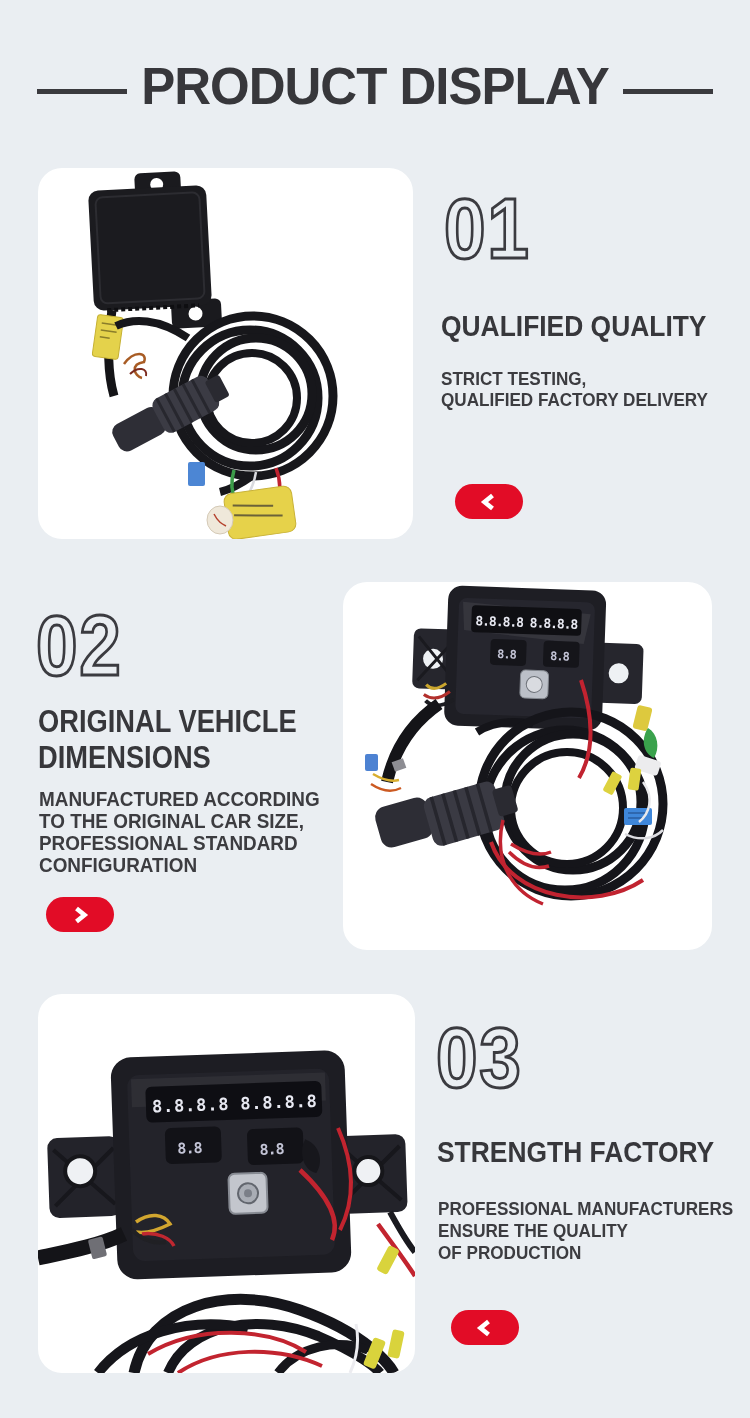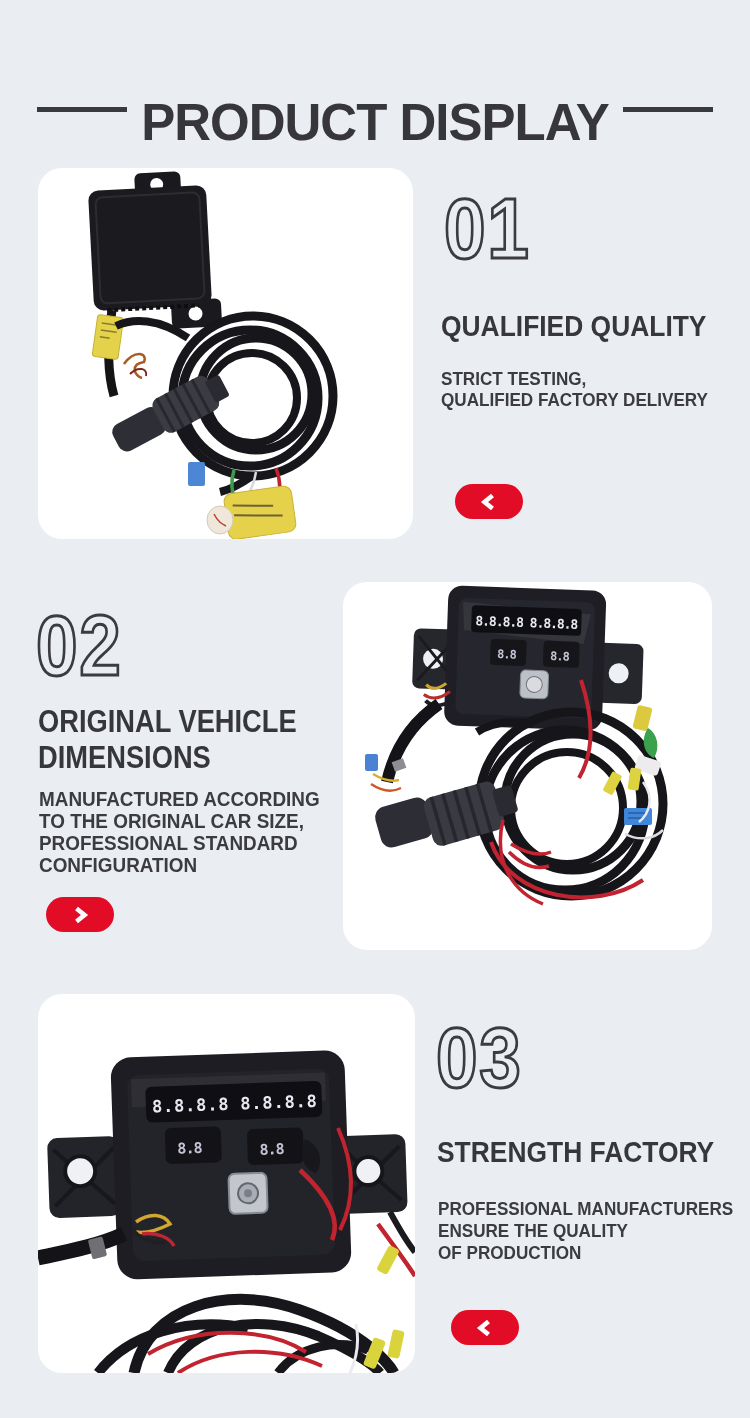--- a/index.html
+++ b/index.html
@@ -9,21 +9,21 @@
     font-family:"Liberation Sans", sans-serif;
   }
   
   .header-row {
     position:absolute; top:60px; left:0; width:750px;
     display:flex; justify-content:center; align-items:center; gap:14px;
   }
   .dash { width:90px; height:5px; background:#3a3a3e; margin-top:10px; }
   .page-title {
     font-size:51px; font-weight:bold; letter-spacing:-1px; color:#37373b;
-    line-height:1.05; white-space:nowrap;margin-top:36px;
+    line-height:1.05; white-space:nowrap;
   }
   
   .card { position:absolute; background:#ffffff; border-radius:24px; overflow:hidden; }
   #card1 { left:38px;  top:168px; width:375px; height:371px; }
   #card2 { left:343px; top:582px; width:369px; height:368px; }
   #card3 { left:38px;  top:994px; width:377px; height:379px; }
   .card svg { position:absolute; left:0; top:0; width:100%; height:100%; display:block; }
   
   .big-num {
     position:absolute; font-weight:bold; font-size:85px; line-height:1;

